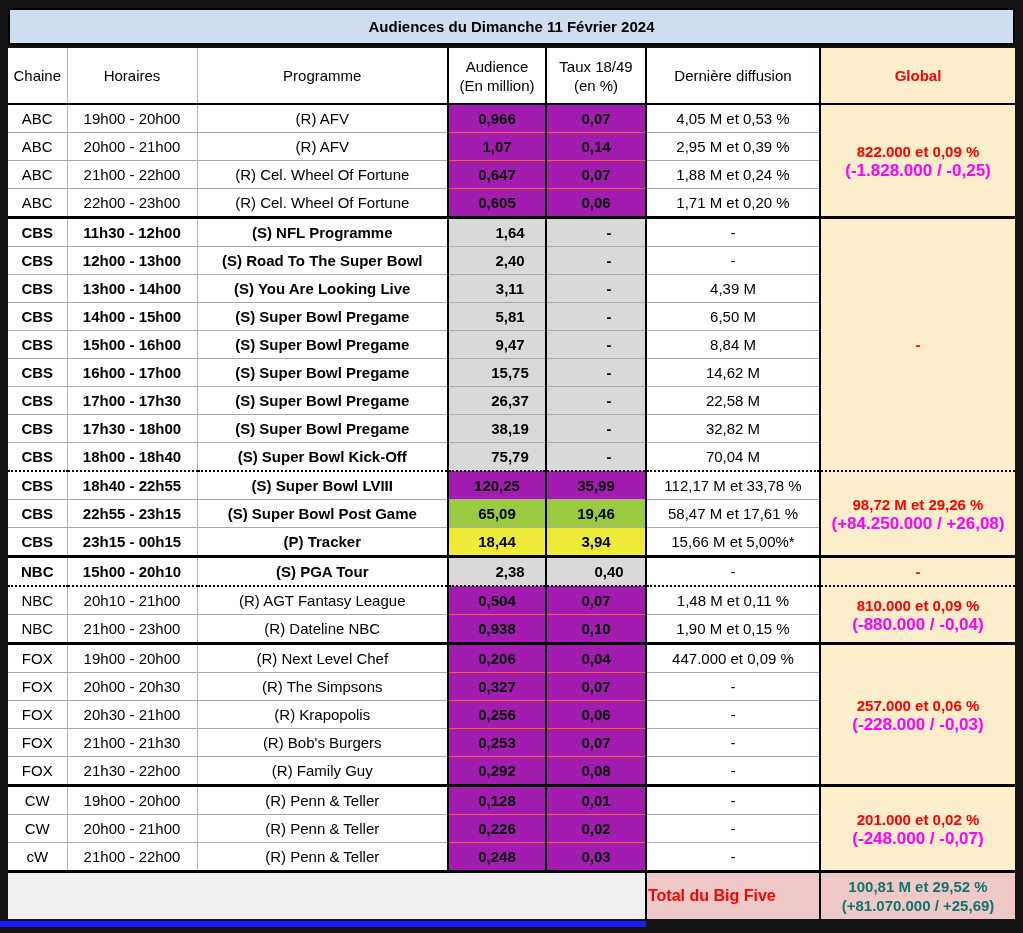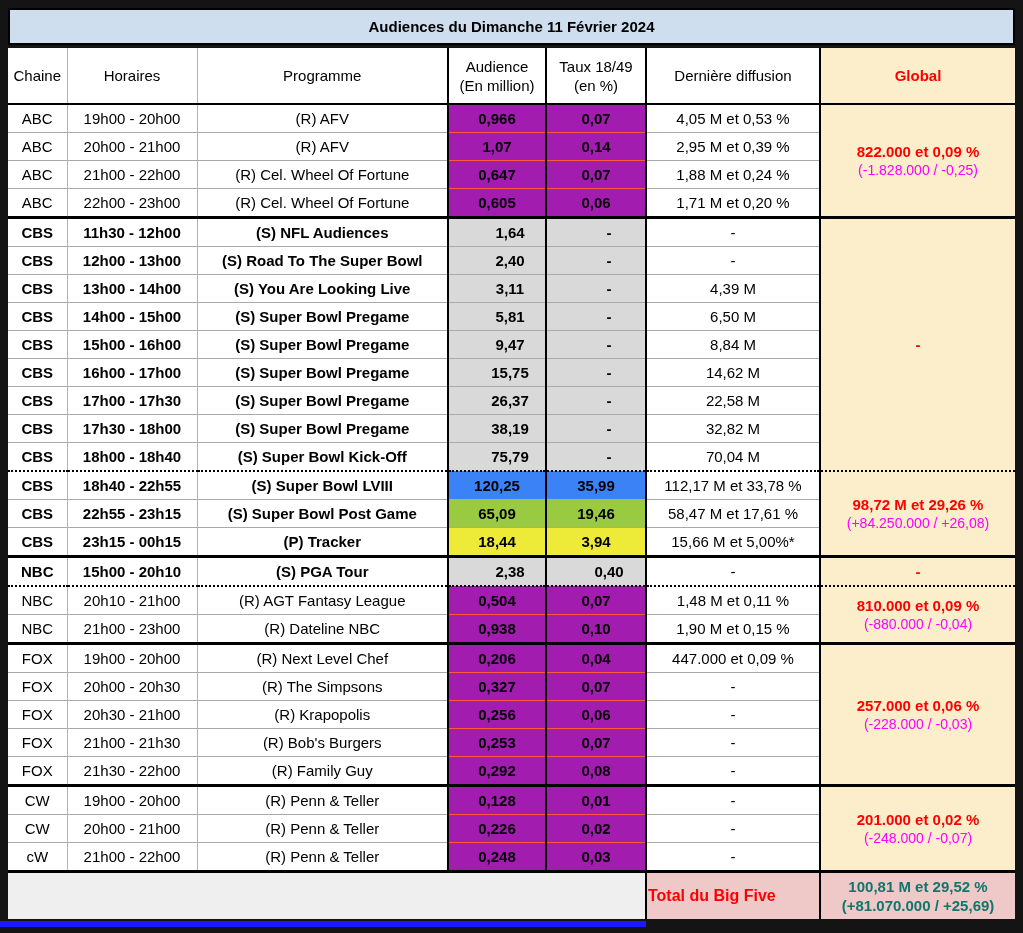--- a/index.html
+++ b/index.html
@@ -30,26 +30,26 @@
     height:27px;text-align:center;vertical-align:middle;
     border-top:1px solid #a9a9a9;padding:0 2px;line-height:16px;
   }
   tr.sec td{border-top:3px solid #000;}
   tr.dot td{border-top:2px dotted #000;}
   tr:not(.sec):not(.dot) td.red{border-top-color:#fb5c33;}
   tr.bold td.c-chaine,tr.bold td.c-hor,tr.bold td.c-prog{font-weight:bold;margin-top:44px;}
   td.c-aud,td.c-taux{font-weight:bold;}
   .red{background:#a21caf;}
   .grey{background:#d9d9d9;padding-left:28px;}
-  .green{background:#3b82f6;}
+  .green{background:#a21caf;}
   .lgreen{background:#9aca3f;}
   .yellow{background:#eeea38;}
   td.c-glob{background:#fceecb;}
   .g1{color:#ff0000;font-weight:bold;font-size:15px;line-height:19px;}
-  .g2{color:#ff00ff;font-weight:normal;font-size:14px;line-height:19px;}
+  .g2{color:#ff00ff;font-weight:bold;font-size:17px;line-height:19px;}
   tfoot td{border-top:3px solid #000;height:44px;vertical-align:middle;}
   .total-empty{background:#efefef;border-right:2px solid #000;}
   .total-label{background:#efc8c8;color:#ff0000;font-weight:bold;font-size:16px;text-align:left;}
   .total-value{background:#efc8c8;text-align:center;}
   .total-value div{color:#0f766e;font-weight:bold;font-size:15px;line-height:19px;}
   .blue-line{margin-left:-8px;margin-top:2px;width:646px;height:6px;background:#1a1aff;}
 </style>
 </head>
 <body>
 
@@ -118,21 +118,21 @@
           <td class="c-chaine">ABC</td>
           <td class="c-hor">22h00 - 23h00</td>
           <td class="c-prog">(R) Cel. Wheel Of Fortune</td>
           <td class="c-aud red">0,605</td>
           <td class="c-taux red">0,06</td>
           <td class="c-der">1,71 M et 0,20 %</td>
         </tr>
         <tr class="sec bold">
           <td class="c-chaine">CBS</td>
           <td class="c-hor">11h30 - 12h00</td>
-          <td class="c-prog">(S) NFL Audiences</td>
+          <td class="c-prog">(S) NFL Programme</td>
           <td class="c-aud grey">1,64</td>
           <td class="c-taux grey">-</td>
           <td class="c-der">-</td>
           <td class="c-glob" rowspan="9">
             <div class="g1">-</div>
             <div class="g2"></div>
           </td>
         </tr>
         <tr class="bold">
           <td class="c-chaine">CBS</td>

